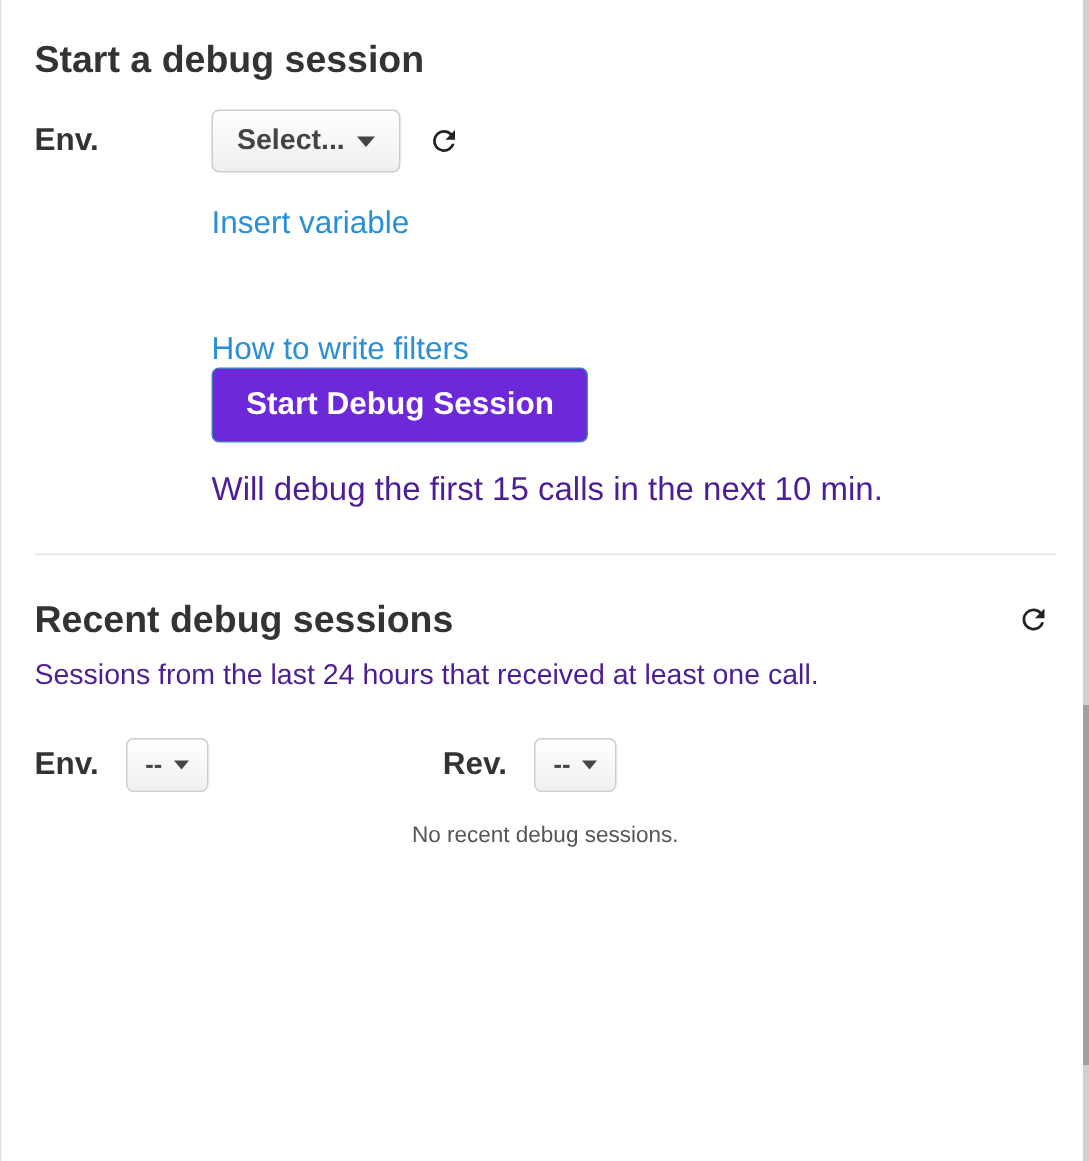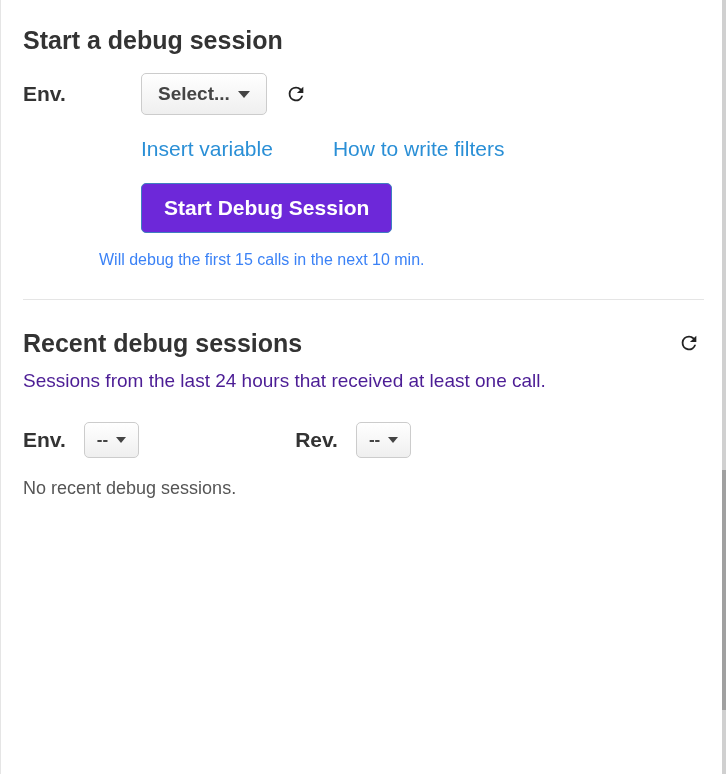--- a/index.html
+++ b/index.html
@@ -82,30 +82,30 @@
   }
   .link {
     color: #2a8fd6;
     font-size: 21px;
     cursor: pointer;
   }
   .helper-row {
     display: flex;
     gap: 60px;
     margin-left: 118px;
-    margin-bottom: 22px;
+    flex-direction: column;
   }
   .start-row {
     margin-left: 118px;
     margin-bottom: 18px;
   }
   .hint-row {
-    margin-left: 76px;
-    font-size: 16px;
-    color: #3b82f6;
+    margin-left: 118px;
+    font-size: 22px;
+    color: #4c1d95;
     margin-bottom: 30px;
   }
   hr.sep {
     border: none;
     border-top: 1px solid #e5e5e5;
     margin: 10px 0 28px 0;
   }
   .recent-header {
     display: flex;
     align-items: center;
@@ -127,22 +127,23 @@
   .filter-row2 .lab {
     font-size: 21px;
     font-weight: 700;
     color: #333;
   }
   .btn.small {
     padding: 7px 12px;
     font-size: 17px;
   }
   .no-sessions {
-    font-size: 18px;
+    font-size: 15px;
     color: #555;
+    text-align: center;
   }
   .refresh-svg { width: 22px; height: 22px; }
   .refresh-btn {
     background: none;
     border: none;
     padding: 4px;
     cursor: pointer;
     display: inline-flex;
     align-items: center;
   }

